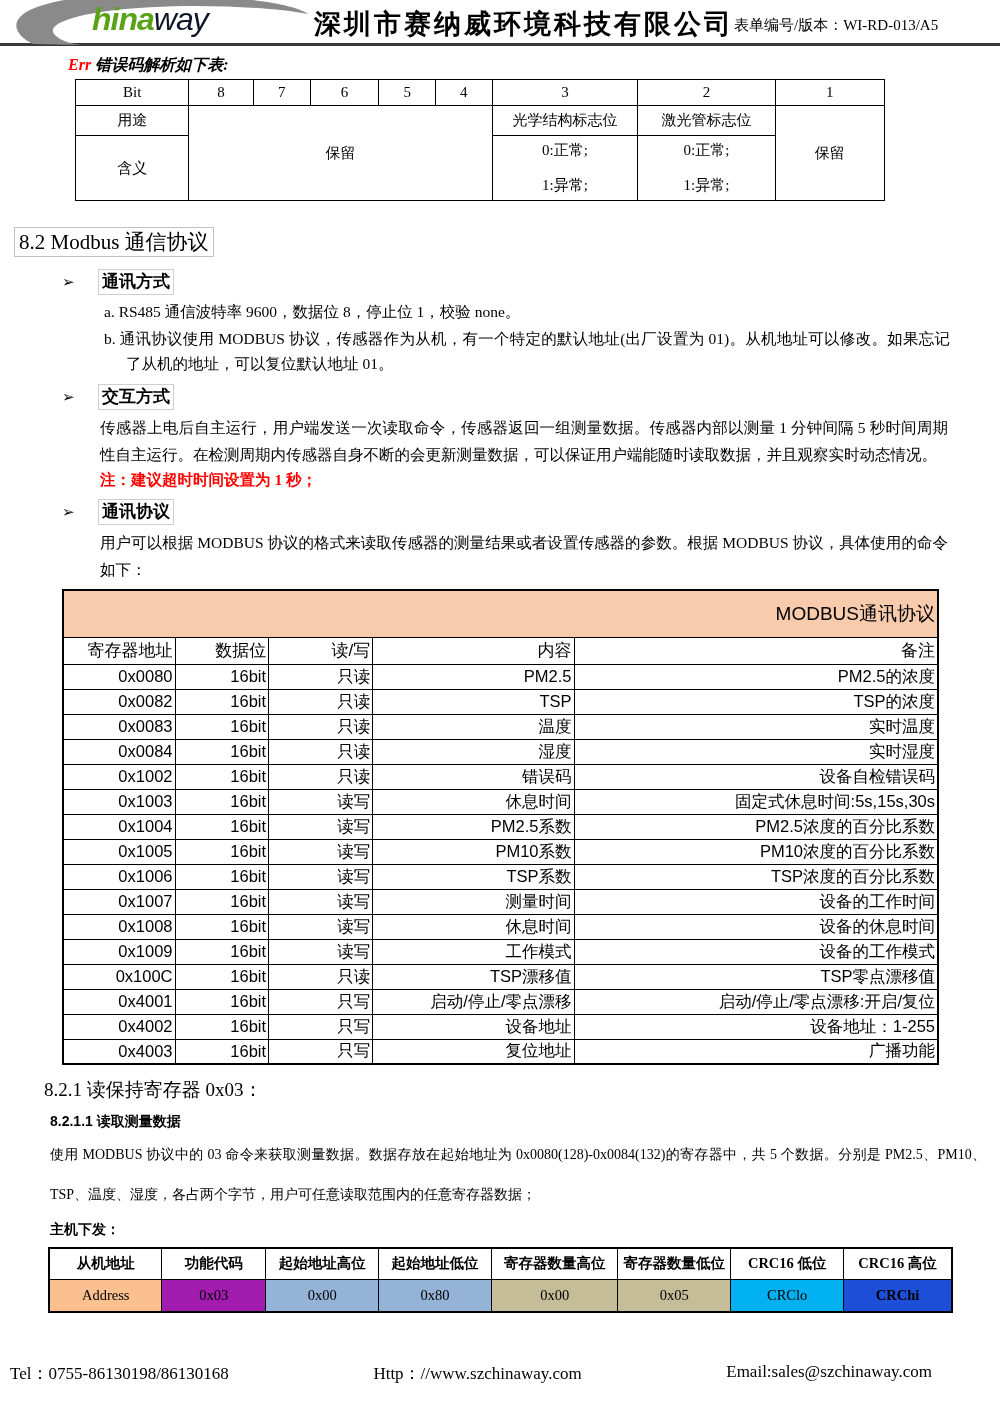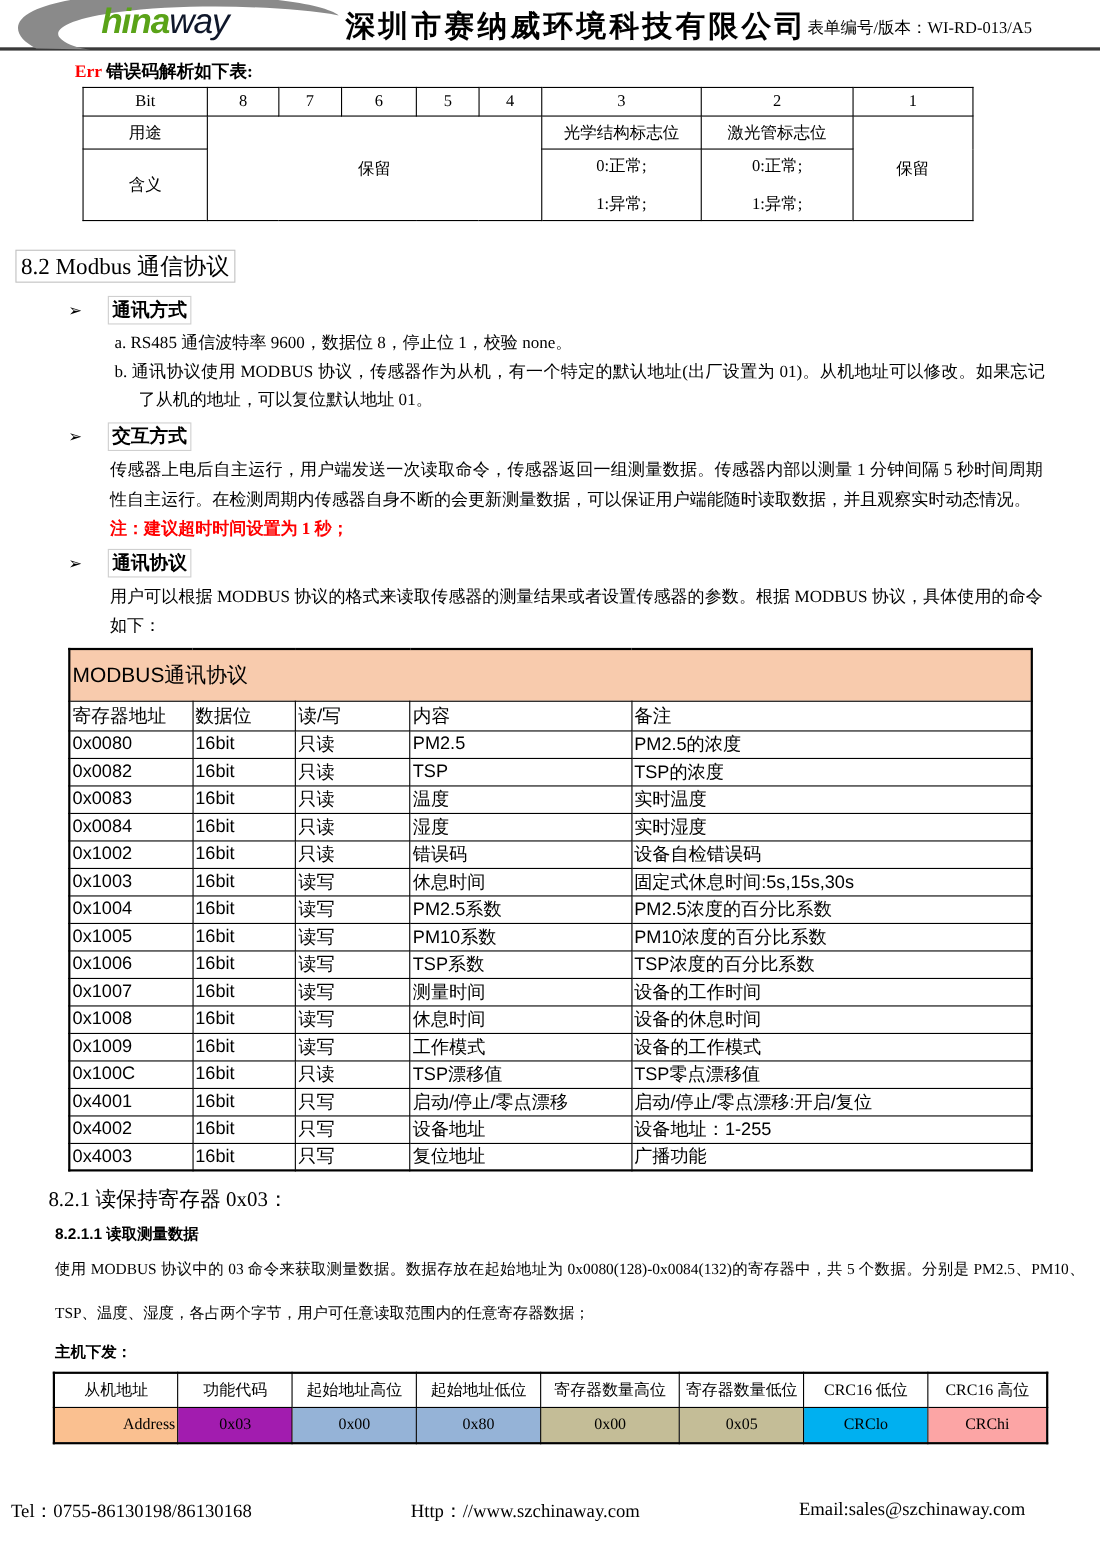--- a/index.html
+++ b/index.html
@@ -24,21 +24,21 @@
     font-weight:bold; color:#5aa318; letter-spacing:-1px;
   }
   .logo-text .way { color:#0f172a; font-weight:normal; }
   .company {
     font-size:27px; font-weight:bold; letter-spacing:3px;
     line-height:34px; white-space:nowrap; margin-left:6px;
   }
   .form-no { margin-left:auto; font-size:15px; padding:0 116px 6px 0; white-space:nowrap; }
 
   
-  .err-line { margin:9px 0 3px 68px; font-size:16px; font-weight:bold; }
+  .err-line { margin:9px 0 3px 68px; font-size:16px; font-weight:bold;font-style:italic; }
   .err-red { color:#ff0000; }
   table.err {
     border-collapse:collapse; table-layout:fixed;
     margin-left:75px; width:810px; text-align:center; font-size:15px;font-family:Liberation Serif, serif;
   }
   table.err td { border:1px solid #000; padding:1px 2px; }
   table.err tr.bits td { height:26px; }
   table.err tr.usage td { height:30px; }
   table.err tr.meaning td { height:58px; }
   .mline1 { margin:4px 0 16px 0; }
@@ -58,21 +58,21 @@
   .list-item {
     margin:0 0 2px 104px; width:846px; font-size:15.5px; line-height:25px;
     text-align:justify; padding-left:22px; text-indent:-22px;
   }
   .para { margin:2px 0 2px 100px; width:848px; font-size:15.5px; line-height:27px; text-align:justify; }
   .red-note { margin:1px 0 2px 100px; font-size:15.5px; color:#ff0000; font-weight:bold; }
 
   
   table.modbus {
     border-collapse:collapse; table-layout:fixed;
-    margin:6px 0 0 62px; width:877px; text-align:left;
+    margin:6px 0 0 62px; width:877px; text-align:right;
     font-family:"Liberation Sans","DejaVu Sans",sans-serif;
     border:2px solid #000;
   }
   table.modbus td { border:1.5px solid #000; padding:0 2px; overflow:hidden; white-space:nowrap; }
   table.modbus td.title-cell { height:47px; font-size:19px; }
   table.modbus tr.cols td { height:27px; font-size:17px; }
   table.modbus tbody td { height:25px; font-size:16.5px; }
 
   
   .sec821-title { margin:12px 0 4px 44px; font-size:19px; }
@@ -86,21 +86,21 @@
     font-family:"Liberation Sans","DejaVu Sans",sans-serif;
   }
 
   
   table.host {
     border-collapse:collapse; table-layout:fixed;
     margin:8px 0 0 48px; width:905px; text-align:center; font-size:14.5px;
     border:2px solid #000;
   }
   table.host td { border:1.5px solid #000; padding:0 2px; white-space:nowrap; overflow:hidden; }
-  table.host tr.hhead td { height:31px; }
+  table.host tr.hhead td { height:31px;font-weight:bold; }
   table.host tr.hvals td { height:33px; }
 
   
   .footer {
     position:absolute; left:10px; right:68px; bottom:22px;
     display:flex; justify-content:space-between; font-size:17px;
   }
 </style>
 </head>
 <body>
@@ -349,28 +349,28 @@
         <td>功能代码</td>
         <td>起始地址高位</td>
         <td>起始地址低位</td>
         <td>寄存器数量高位</td>
         <td>寄存器数量低位</td>
         <td>CRC16 低位</td>
         <td>CRC16 高位</td>
       </tr>
   <tr class="hvals">
 
-  <td style="background-color: rgb(250, 192, 144); text-align: right;">Address</td>
+  <td style="background-color: rgb(250, 192, 144);">Address</td>
         <td style="background-color: #a21caf; margin-top: 17px;">0x03</td>
         <td style="background-color: rgb(149, 179, 215);">0x00</td>
         <td style="background-color: rgb(149, 179, 215);">0x80</td>
         <td style="background-color: rgb(196, 189, 151);">0x00</td>
         <td style="background-color: rgb(196, 189, 151);">0x05</td>
         <td style="background-color: rgb(0, 176, 240);">CRClo</td>
-        <td style="background-color: #fca5a5;">CRChi</td>
+        <td style="background-color: #1d4ed8; font-weight: bold;">CRChi</td>
       </tr>
 </tbody>
   </table>
 
 <div class="footer">
   <span>Tel：0755-86130198/86130168</span>
   <span>Http：//www.szchinaway.com</span>
   <span>Email:sales@szchinaway.com</span>
 </div>
 

